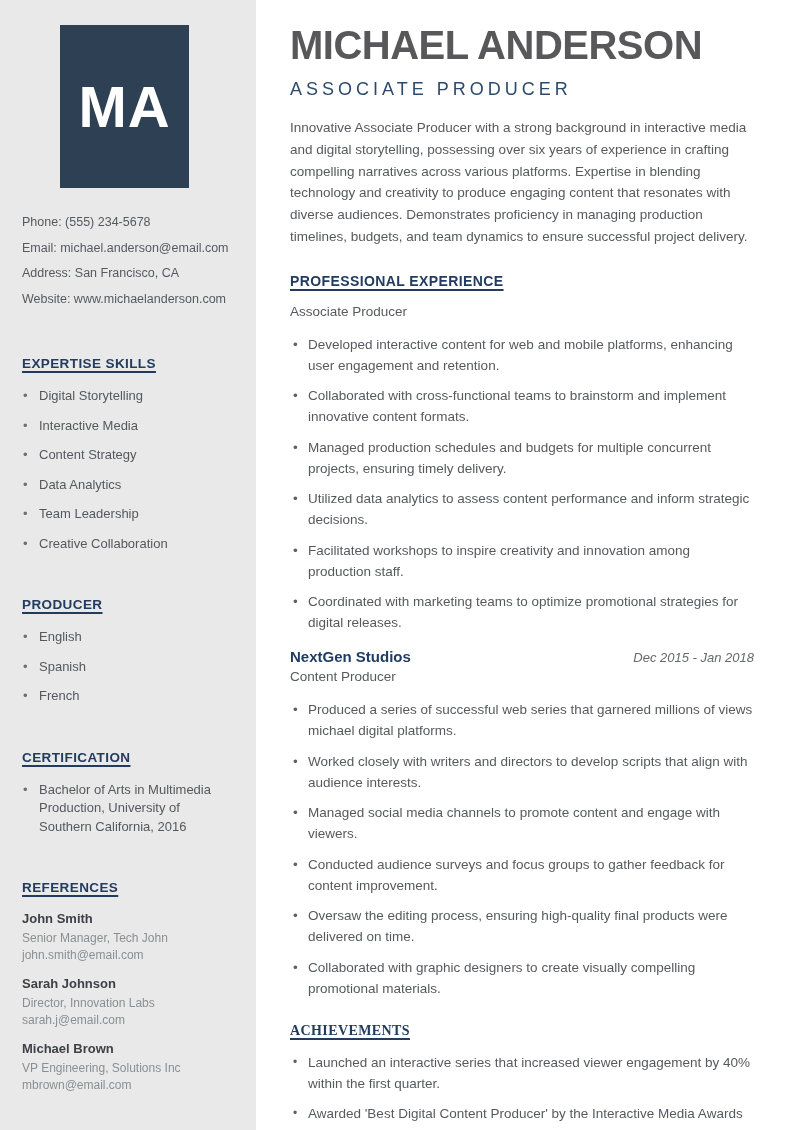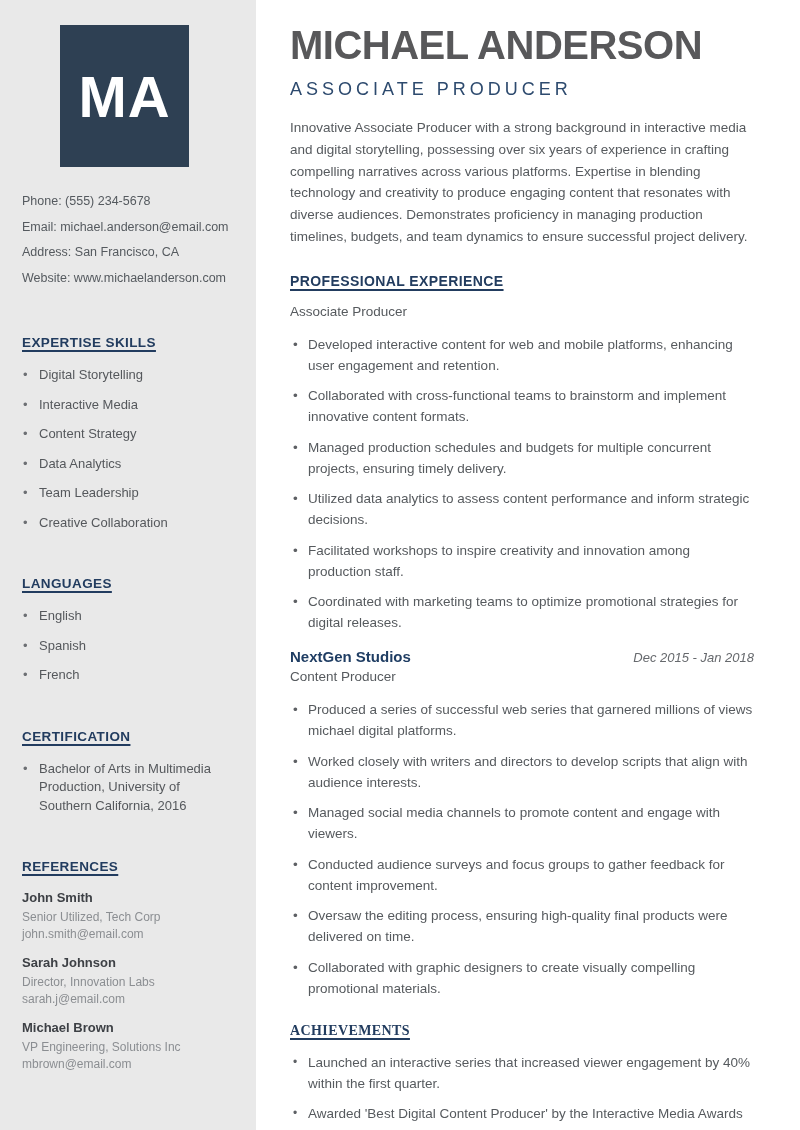--- a/index.html
+++ b/index.html
@@ -11,21 +11,21 @@
   }
   .page { display: flex; width: 800px; height: 1130px; background: #ffffff; }
 
   
   .sidebar {
     width: 256px; min-width: 256px; height: 1130px;
     background: #e9e9e9;
     padding: 25px 20px 0 22px;
   }
   .avatar {
-    width: 129px; height: 142px;
+    width: 129px; height: 163px;
     background: #2e4053;
     margin-left: 38px;
     display: flex; align-items: center; justify-content: center;
   }
   .avatar span {
     color: #ffffff; font-size: 58px; font-weight: bold; letter-spacing: 1px;
   }
   .contact { margin-top: 22px; }
   .contact div {
     font-size: 12.5px; color: #555a5f; line-height: 25.5px;
@@ -126,41 +126,41 @@
         <li>Digital Storytelling</li>
         <li>Interactive Media</li>
         <li>Content Strategy</li>
         <li>Data Analytics</li>
         <li>Team Leadership</li>
         <li>Creative Collaboration</li>
       </ul>
     </section>
 
     <section class="side-section">
-      <div class="side-heading">LANGUAGES</div>
+      <div class="side-heading">PRODUCER</div>
       <ul class="side-list">
         <li>English</li>
         <li>Spanish</li>
         <li>French</li>
       </ul>
     </section>
 
     <section class="side-section">
       <div class="side-heading">CERTIFICATION</div>
       <ul class="side-list">
         <li>Bachelor of Arts in Multimedia Production, University of Southern California, 2016</li>
       </ul>
     </section>
 
     <section class="side-section">
       <div class="side-heading">REFERENCES</div>
 
       <div class="ref-person">
         <div class="ref-name">John Smith</div>
-        <div class="ref-line">Senior Utilized, Tech Corp</div>
+        <div class="ref-line">Senior Manager, Tech John</div>
         <div class="ref-line">john.smith@email.com</div>
       </div>
       <div class="ref-person">
         <div class="ref-name">Sarah Johnson</div>
         <div class="ref-line">Director, Innovation Labs</div>
         <div class="ref-line">sarah.j@email.com</div>
       </div>
       <div class="ref-person">
         <div class="ref-name">Michael Brown</div>
         <div class="ref-line">VP Engineering, Solutions Inc</div>

